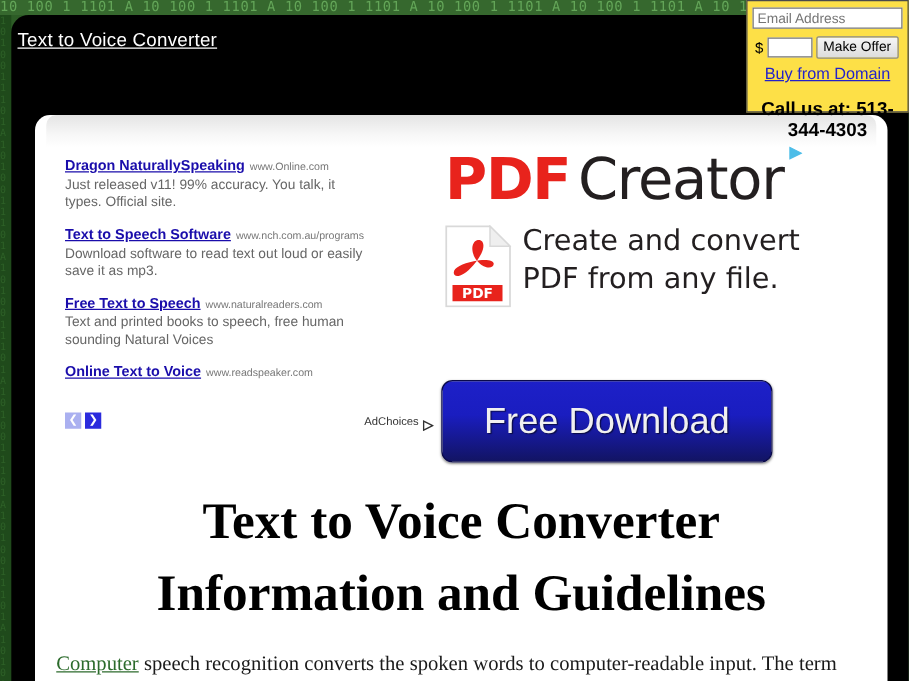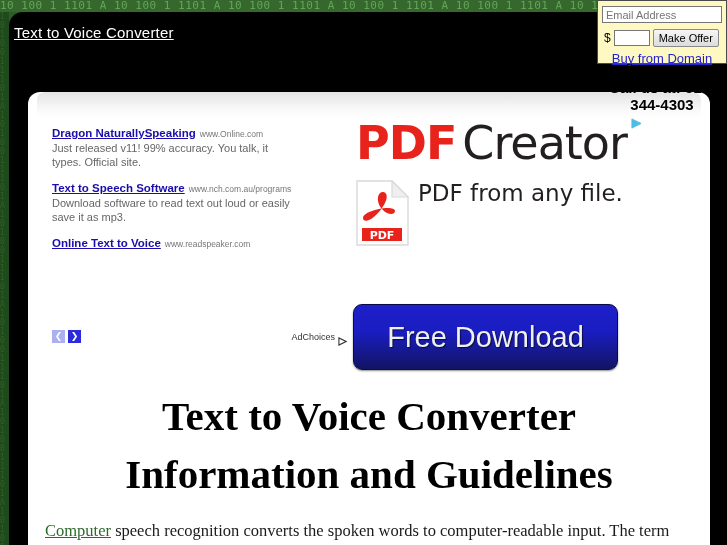--- a/index.html
+++ b/index.html
@@ -86,22 +86,22 @@
     letter-spacing: 0.2px;
     cursor: pointer;
   }
 
   
   #domain-offer-box {
     position: absolute;
     right: 0px;
     top: 0px;
     width: 130px;
-    height: 64px;
-    background: #fef9c3;
+    height: 90px;
+    background: #fde047;
     border: 1px solid #4a4a4a;
     box-sizing: border-box;
     z-index: 10;
     padding: 4px 4px 0 4px;
   }
   #email-field {
     display: block;
     width: 120px;
     height: 17px;
     box-sizing: border-box;
@@ -397,20 +397,24 @@
     <div class="ad-unit">
       <span class="ad-title">Dragon NaturallySpeaking</span><span class="ad-url">www.Online.com</span>
       <div class="ad-desc">Just released v11! 99% accuracy. You talk, it types. Official site.</div>
     </div>
 
     <div class="ad-unit">
       <span class="ad-title">Text to Speech Software</span><span class="ad-url">www.nch.com.au/programs</span>
       <div class="ad-desc">Download software to read text out loud or easily save it as mp3.</div>
     </div>
 
+    <div class="ad-unit">
+      <span class="ad-title">Free Text to Speech</span><span class="ad-url">www.naturalreaders.com</span>
+      <div class="ad-desc">Text and printed books to speech, free human sounding Natural Voices</div>
+    </div>
 
     <div class="ad-unit">
       <span class="ad-title">Online Text to Voice</span><span class="ad-url">www.readspeaker.com</span>
     </div>
 
   </div>
 
   <div id="ad-footer">
     <div id="ad-nav">
       <div class="nav-arrow" id="ad-nav-prev">❮</div>
@@ -442,20 +446,21 @@
       <svg width="53" height="66" viewBox="0 0 53 66">
         <path d="M1 1 H36 L52 17 V65 H1 Z" fill="#ffffff" stroke="#d9d9d9" stroke-width="1.4"></path>
         <path d="M36 1 L52 17 H36 Z" fill="#efefef" stroke="#d9d9d9" stroke-width="1.2"></path>
         <path d="M27 12 c4 0 5 5 2 11 c-3 6 -9 13 -14 16 c-5 3 -8 2 -8 -1 c0 -4 7 -7 16 -9 c9 -2 16 -1 16 2 c0 3 -4 4 -8 2 c-6 -3 -10 -10 -9 -16 c1 -4 3 -5 5 -5 z" fill="#e8231c"></path>
         <rect x="6" y="48" width="40" height="13" fill="#e8231c"></rect>
         <text x="26" y="58.5" font-family="DejaVu Sans, sans-serif" font-size="11" font-weight="bold" fill="#ffffff" text-anchor="middle">PDF</text>
       </svg>
     </span>
 
     <div id="pdf-tagline">
+      <div>Create and convert</div>
       <div>PDF from any file.</div>
     </div>
 
     <div id="free-download-button">
       <span id="free-download-label">Free Download</span>
     </div>
   </div>
 
   <div id="article-heading">
     <div>Text to Voice Converter</div>

